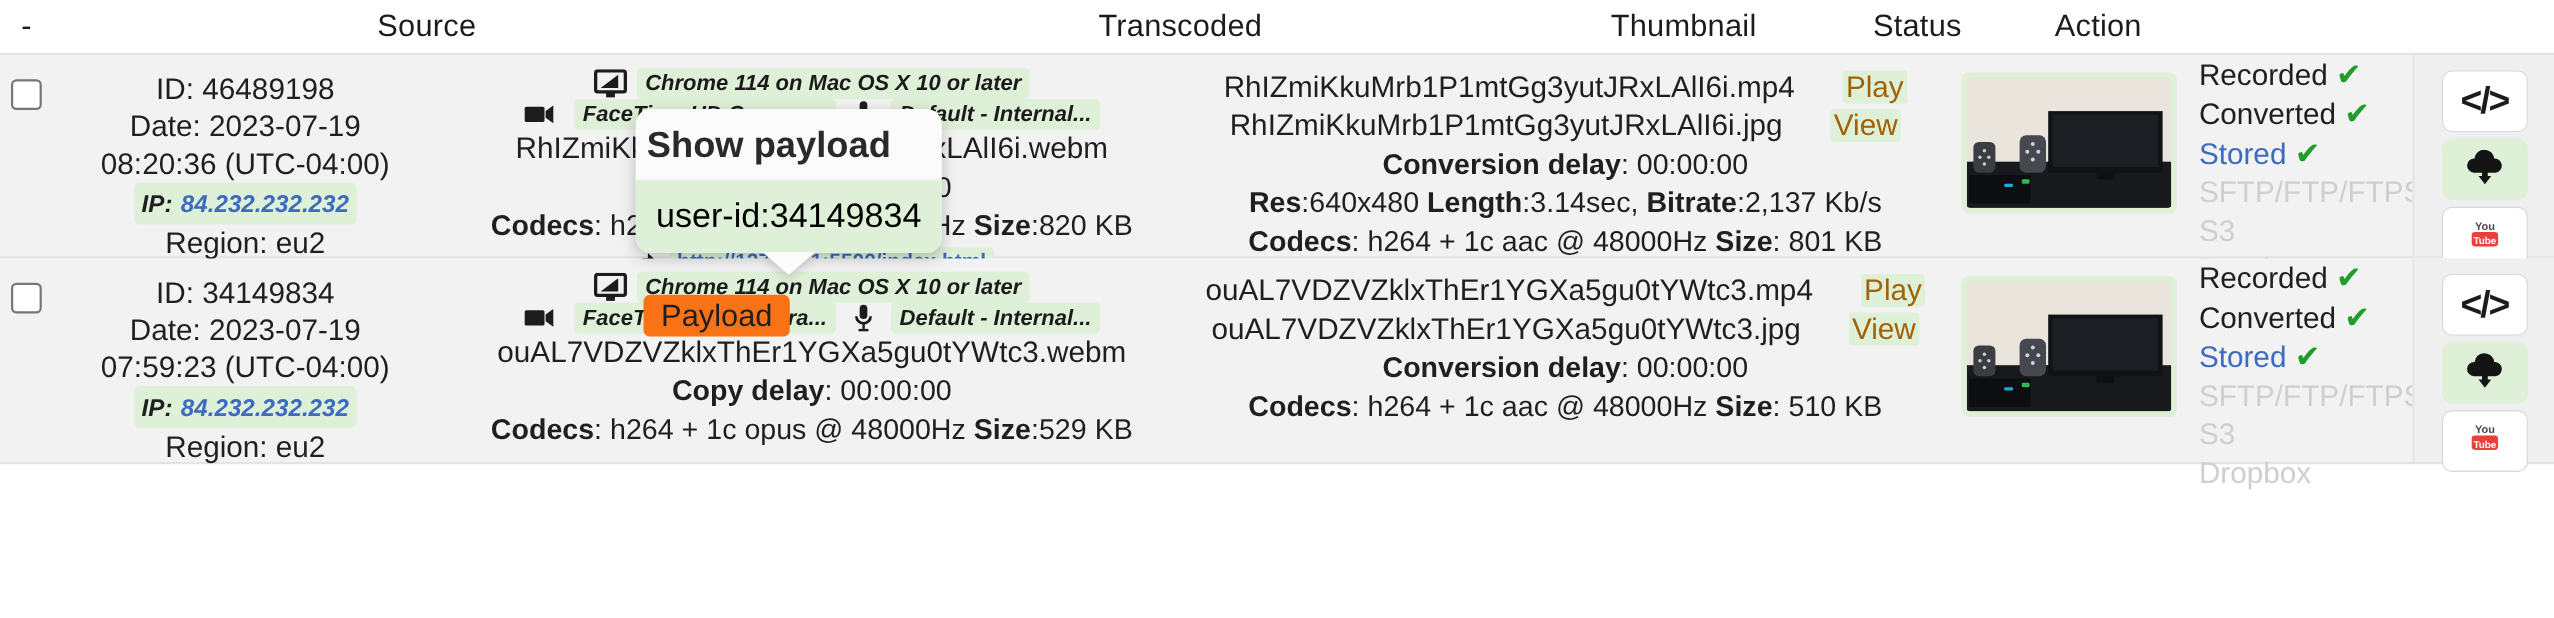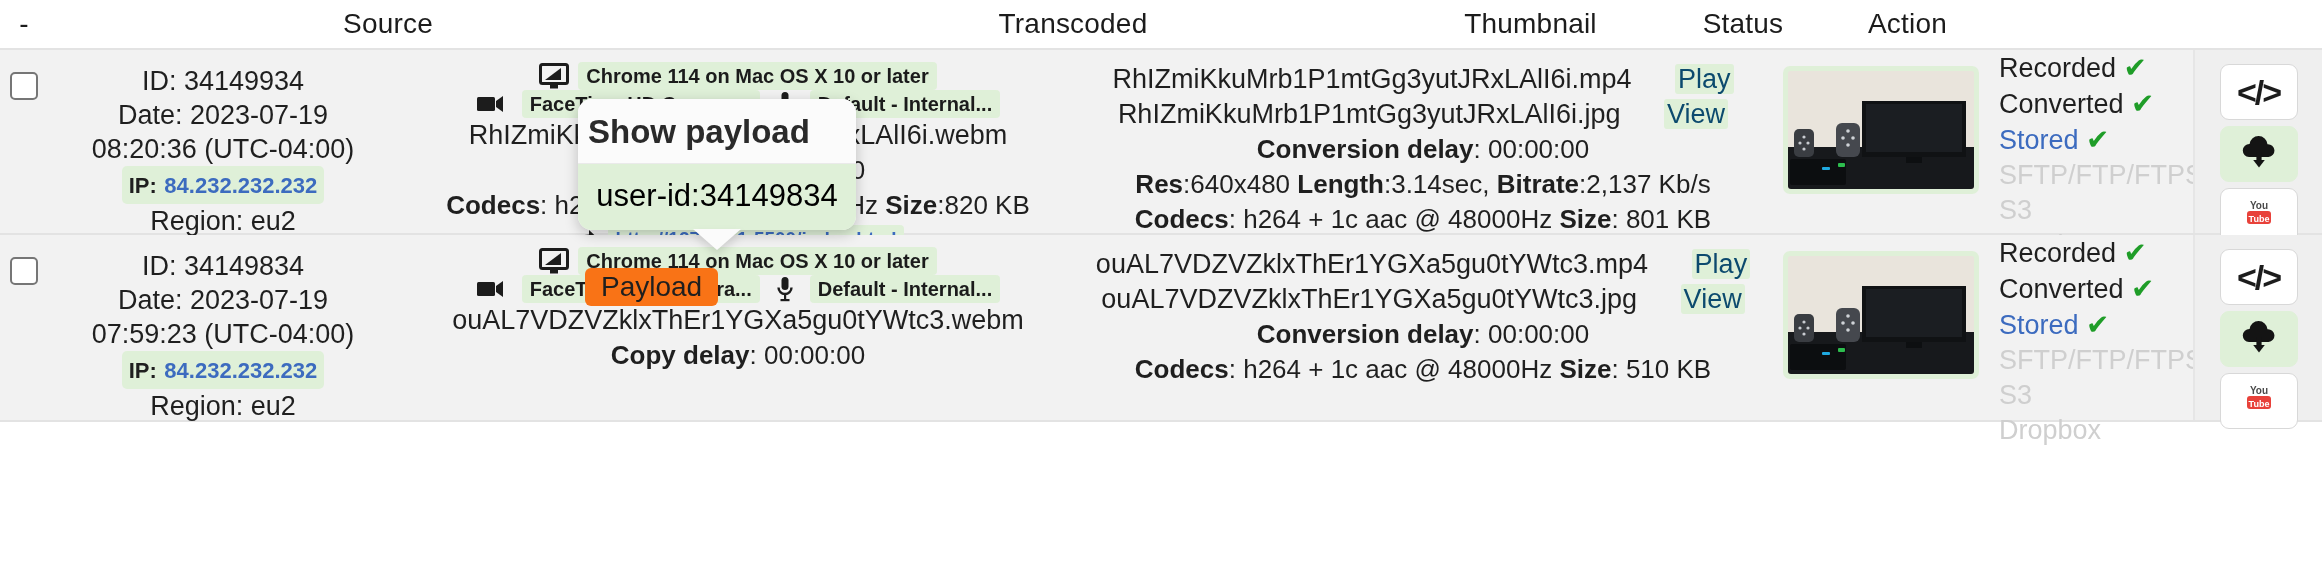--- a/index.html
+++ b/index.html
@@ -40,46 +40,46 @@
   .cb-wrap{display:flex;justify-content:center;padding-top:22px;}
   .cbox{
     width:28px;height:28px;border:2px solid #767676;border-radius:5px;
     background:#fff;box-sizing:border-box;
   }
 
   
   .idcol{text-align:center;padding-top:14px;font-size:27px;line-height:34px;color:#1f1f1f;}
   .idcol .ln{white-space:nowrap;}
   .chip{
-    background:#dff0d8;border-radius:5px;padding:1px 7px;display:inline-block;
+    background:#dff0d8;border-radius:5px;padding:1px 7px;display:inline-block;font-style:italic;
   }
   .ip-label{font-weight:700;font-size:22px;color:#1f1f1f;}
   .ip-val{color:#3c6bbf;font-weight:700;font-size:22px;}
 
   
   .srccol{text-align:center;padding-top:12px;font-size:27px;line-height:35px;color:#1f1f1f;}
-  .devline{display:flex;justify-content:center;gap:9px;flex-wrap:nowrap;}
+  .devline{display:flex;justify-content:center;gap:9px;flex-wrap:nowrap;font-style:italic;}
   .devline.l2{gap:16px;}
   .devchip{
     background:#dff0d8;border-radius:4px;padding:1px 8px;
     font-size:20px;font-weight:700;color:#1b1b1b;white-space:nowrap;line-height:26px;
   }
   .ico{display:inline-flex;align-items:center;justify-content:center;}
   .fname{font-size:27px;}
   .meta{font-size:26px;}
   .meta b{font-weight:700;}
   .urlline{display:flex;justify-content:center;align-items:center;gap:10px;margin-top:2px;}
   .urlchip{
     background:#dff0d8;border-radius:4px;padding:1px 8px;
     font-size:19px;font-weight:700;color:#3c6bbf;white-space:nowrap;line-height:25px;
   }
 
   
   .trcol{text-align:center;padding-top:12px;font-size:27px;line-height:35px;color:#1f1f1f;}
-  .lnk{color:#0c4a6e;background:#dff0d8;border-radius:3px;padding:0 3px;margin-left:36px;}
+  .lnk{color:#a16207;background:#dff0d8;border-radius:3px;padding:0 3px;margin-left:36px;}
 
   
   .thumbwrap{display:flex;justify-content:center;padding-top:16px;}
   .thumbbox{
     width:196px;height:128px;background:#dff0d8;border-radius:7px;
     padding:5px;box-sizing:border-box;
   }
   .photo{
     width:186px;height:118px;border-radius:3px;overflow:hidden;position:relative;
     background:#e8e3dc;
@@ -147,21 +147,21 @@
 
   <div class="row r1">
 
     <div class="cell c-check">
       <div class="cb-wrap">
           <div class="cbox"></div>
         </div>
     </div>
 
     <div class="cell c-id idcol">
-      <div class="ln">ID: 34149934</div>
+      <div class="ln">ID: 46489198</div>
       <div class="ln">Date: 2023-07-19</div>
       <div class="ln">08:20:36 (UTC-04:00)</div>
       <div class="ln"><span class="chip"><span class="ip-label">IP:</span> <span class="ip-val">84.232.232.232</span></span></div>
       <div class="ln">Region: eu2</div>
     </div>
 
     <div class="cell c-src srccol">
       <div class="devline">
         <span class="ico">
           <svg width="30" height="26" viewBox="0 0 30 26">
@@ -316,20 +316,21 @@
               <rect x="5.5" y="1" width="7" height="13" rx="3.5" fill="#1c1c1c"></rect>
               <path d="M2.5 11.5 a6.5 6.5 0 0 0 13 0" fill="none" stroke="#1c1c1c" stroke-width="2.4"></path>
               <rect x="8" y="18" width="2.2" height="5" fill="#1c1c1c"></rect>
               <rect x="4.5" y="23" width="9" height="2.2" fill="#1c1c1c"></rect>
             </svg>
         </span>
         <span class="devchip">Default - Internal...</span>
       </div>
       <div class="fname">ouAL7VDZVZklxThEr1YGXa5gu0tYWtc3.webm</div>
       <div class="meta"><b>Copy delay</b>: <span>00:00:00</span></div>
+      <div class="meta"><b>Codecs</b>: <span>h264 + 1c opus @ 48000Hz</span> <b>Size</b>:<span>529 KB</span></div>
     </div>
 
     <div class="cell c-trans trcol">
       <div><span>ouAL7VDZVZklxThEr1YGXa5gu0tYWtc3.mp4</span> <span class="lnk">Play</span></div>
       <div><span>ouAL7VDZVZklxThEr1YGXa5gu0tYWtc3.jpg</span> <span class="lnk">View</span></div>
       <div class="meta"><b>Conversion delay</b>: <span>00:00:00</span></div>
       <div class="meta"><b>Codecs</b>: <span>h264 + 1c aac @ 48000Hz</span> <b>Size</b>: <span>510 KB</span></div>
     </div>
 
     <div class="cell c-thumb">

